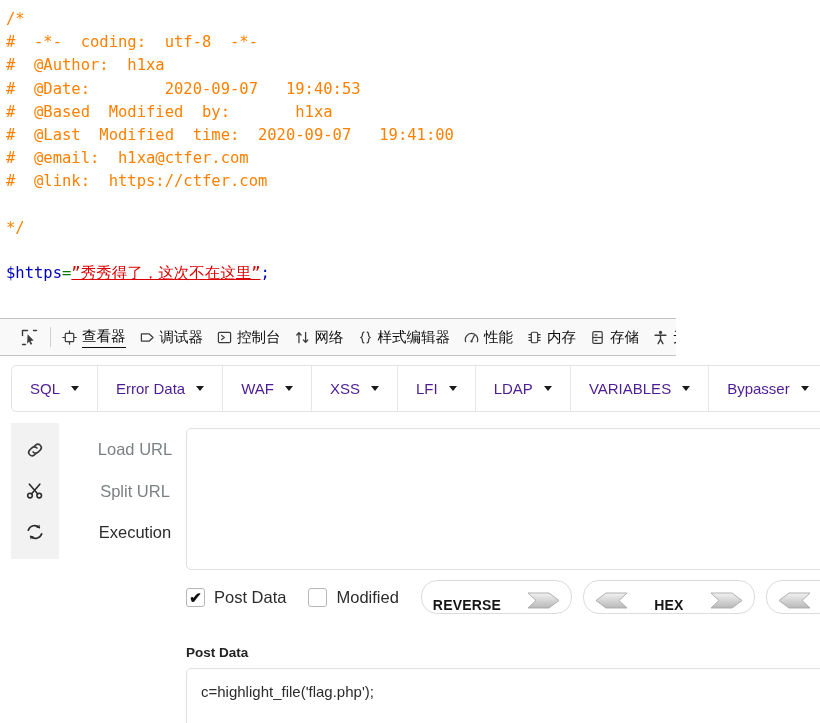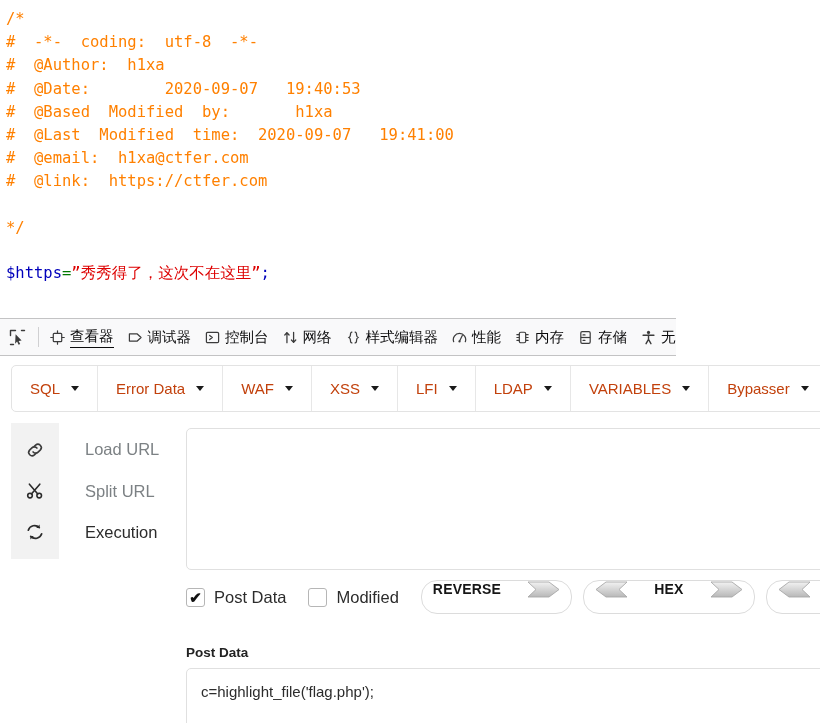--- a/index.html
+++ b/index.html
@@ -32,33 +32,34 @@
   .code-blank { height: 23.2px; }
   #flag-line {
     font-family: "DejaVu Sans Mono", "Liberation Mono", monospace;
     font-size: 15.5px;
     line-height: 23.2px;
     white-space: pre;
     margin-top: 22px;
   }
   .tok-var  { color: #0000BB; }
   .tok-op   { color: #007700; }
-  .tok-str  { color: #DD0000; }
+  .tok-str  { color: #DD0000; text-decoration: underline; }
 
   
   #devtools-toolbar {
     position: absolute;
     left: 0; top: 318px;
     width: 676px; height: 38px;
     background: #f9f9fa;
     border-top: 1px solid #c3c3c4;
     border-bottom: 1px solid #c3c3c4;
     display: flex;
     align-items: center;
     overflow: hidden;
+    padding-left: 12px;
   }
   .dt-picker {
     width: 34px; height: 38px;
     display: flex; align-items: center; justify-content: center;
     flex: 0 0 auto;
   }
   .dt-sep {
     width: 1px; height: 20px; background: #d0d0d2; flex: 0 0 auto;
     margin: 0 4px;
   }
@@ -102,21 +103,21 @@
     align-items: stretch;
   }
   .hb-menu {
     display: flex;
     align-items: center;
     justify-content: center;
     gap: 11px;
     padding: 0 18px;
     border-right: 1px solid #e7e7e7;
     font-size: 15px;
-    color: #c2410c;
+    color: #4c1d95;
     white-space: nowrap;
     cursor: default;
   }
   .caret {
     width: 0; height: 0;
     border-left: 4.5px solid transparent;
     border-right: 4.5px solid transparent;
     border-top: 5.5px solid #1a1a1a;
   }
 
@@ -139,21 +140,21 @@
     color: #3b3b3b;
     cursor: pointer;
   }
   #hb-actions {
     position: absolute;
     left: 59px; top: 66px;
     width: 126px;
     height: 136px;
     display: flex;
     flex-direction: column;
-    align-items: flex-start;
+    align-items: center;
     justify-content: space-around;
     padding: 6px 0 6px 26px;
   }
   .hb-action-label {
     font-size: 16.5px;
     color: #7c8184;
     line-height: 1;
     cursor: pointer;
     white-space: nowrap;
   }
@@ -212,21 +213,21 @@
     color: #2c2c2c;
     white-space: nowrap;
     cursor: default;
   }
   .hb-conv {
     height: 34px;
     border: 1px solid #dcdcdc;
     border-radius: 16px;
     background: #ffffff;
     display: flex;
-    align-items: flex-start;
+    align-items: flex-end;
     justify-content: center;
     gap: 26px;
     padding: 0 11px;
     margin-right: 11px;
     cursor: pointer;
     flex: 0 0 auto;
   }
   .hb-conv-label {
     font-size: 14px;
     font-weight: bold;

